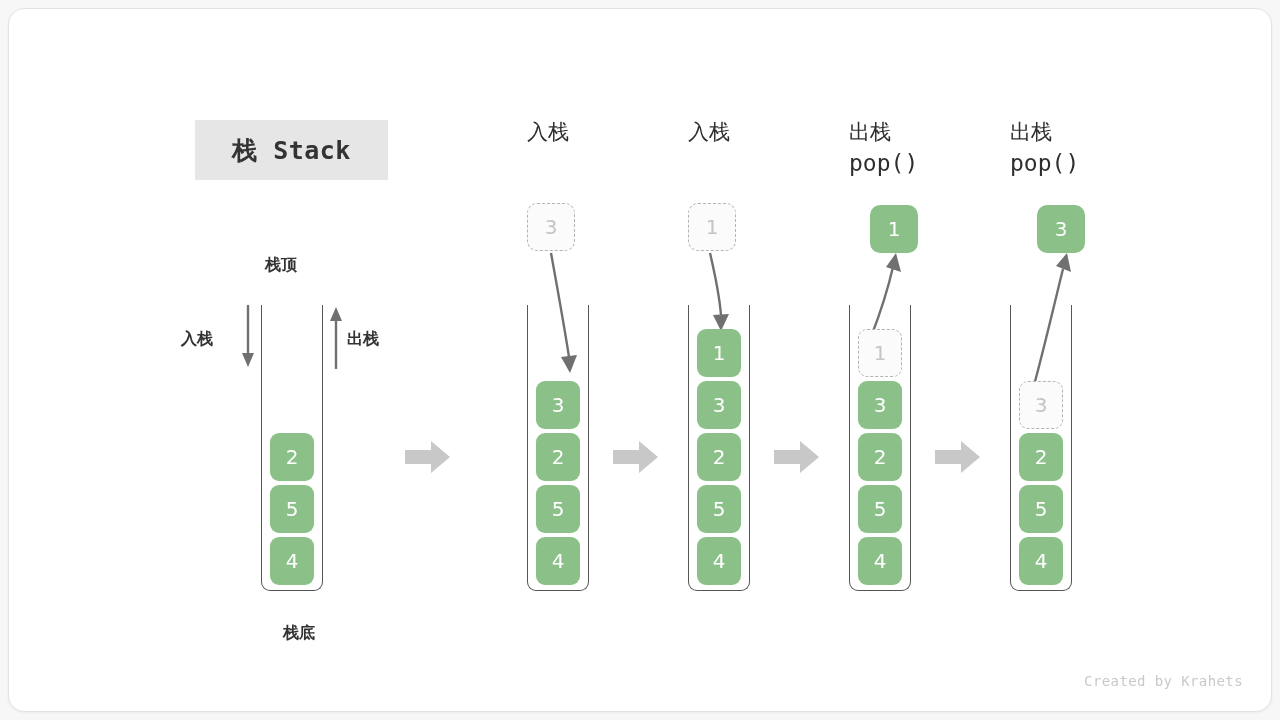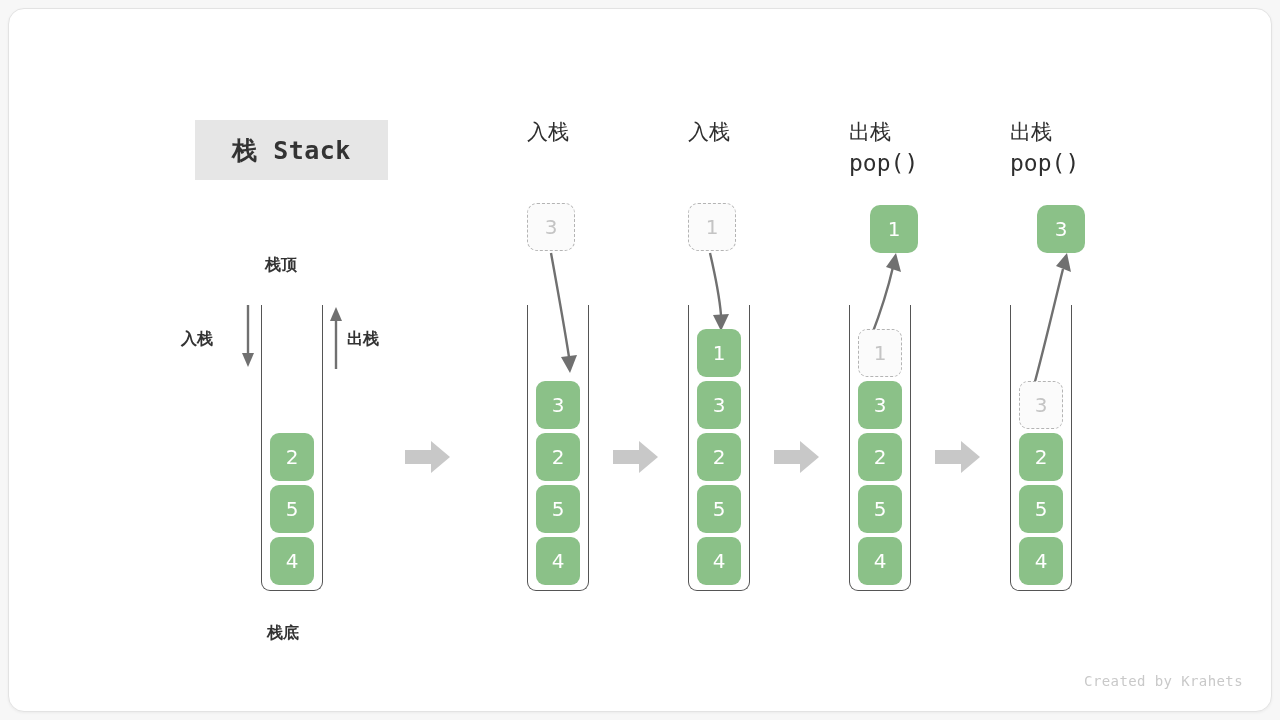--- a/index.html
+++ b/index.html
@@ -35,21 +35,21 @@
     letter-spacing: 0.5px; white-space: pre;
   }
 
   
   .cn-label {
     font-family: Liberation Mono, monospace;
     font-size: 16px; font-weight: bold; color: #333333;
     white-space: nowrap;
   }
   #label-top   { left: 256px; top: 246px; }
-  #label-bottom{ left: 258px; top: 614px; }
+  #label-bottom{ left: 274px; top: 614px; }
   #label-push  { left: 172px; top: 320px; }
   #label-pop   { left: 338px; top: 320px; }
 
   
   .col-head { width: 160px; text-align: left; }
   .col-head .line1 {
     font-family: "DejaVu Sans", "Liberation Sans", sans-serif;
     font-size: 21px; color: #2e2e2e; line-height: 1.45;
     white-space: nowrap;
   }

